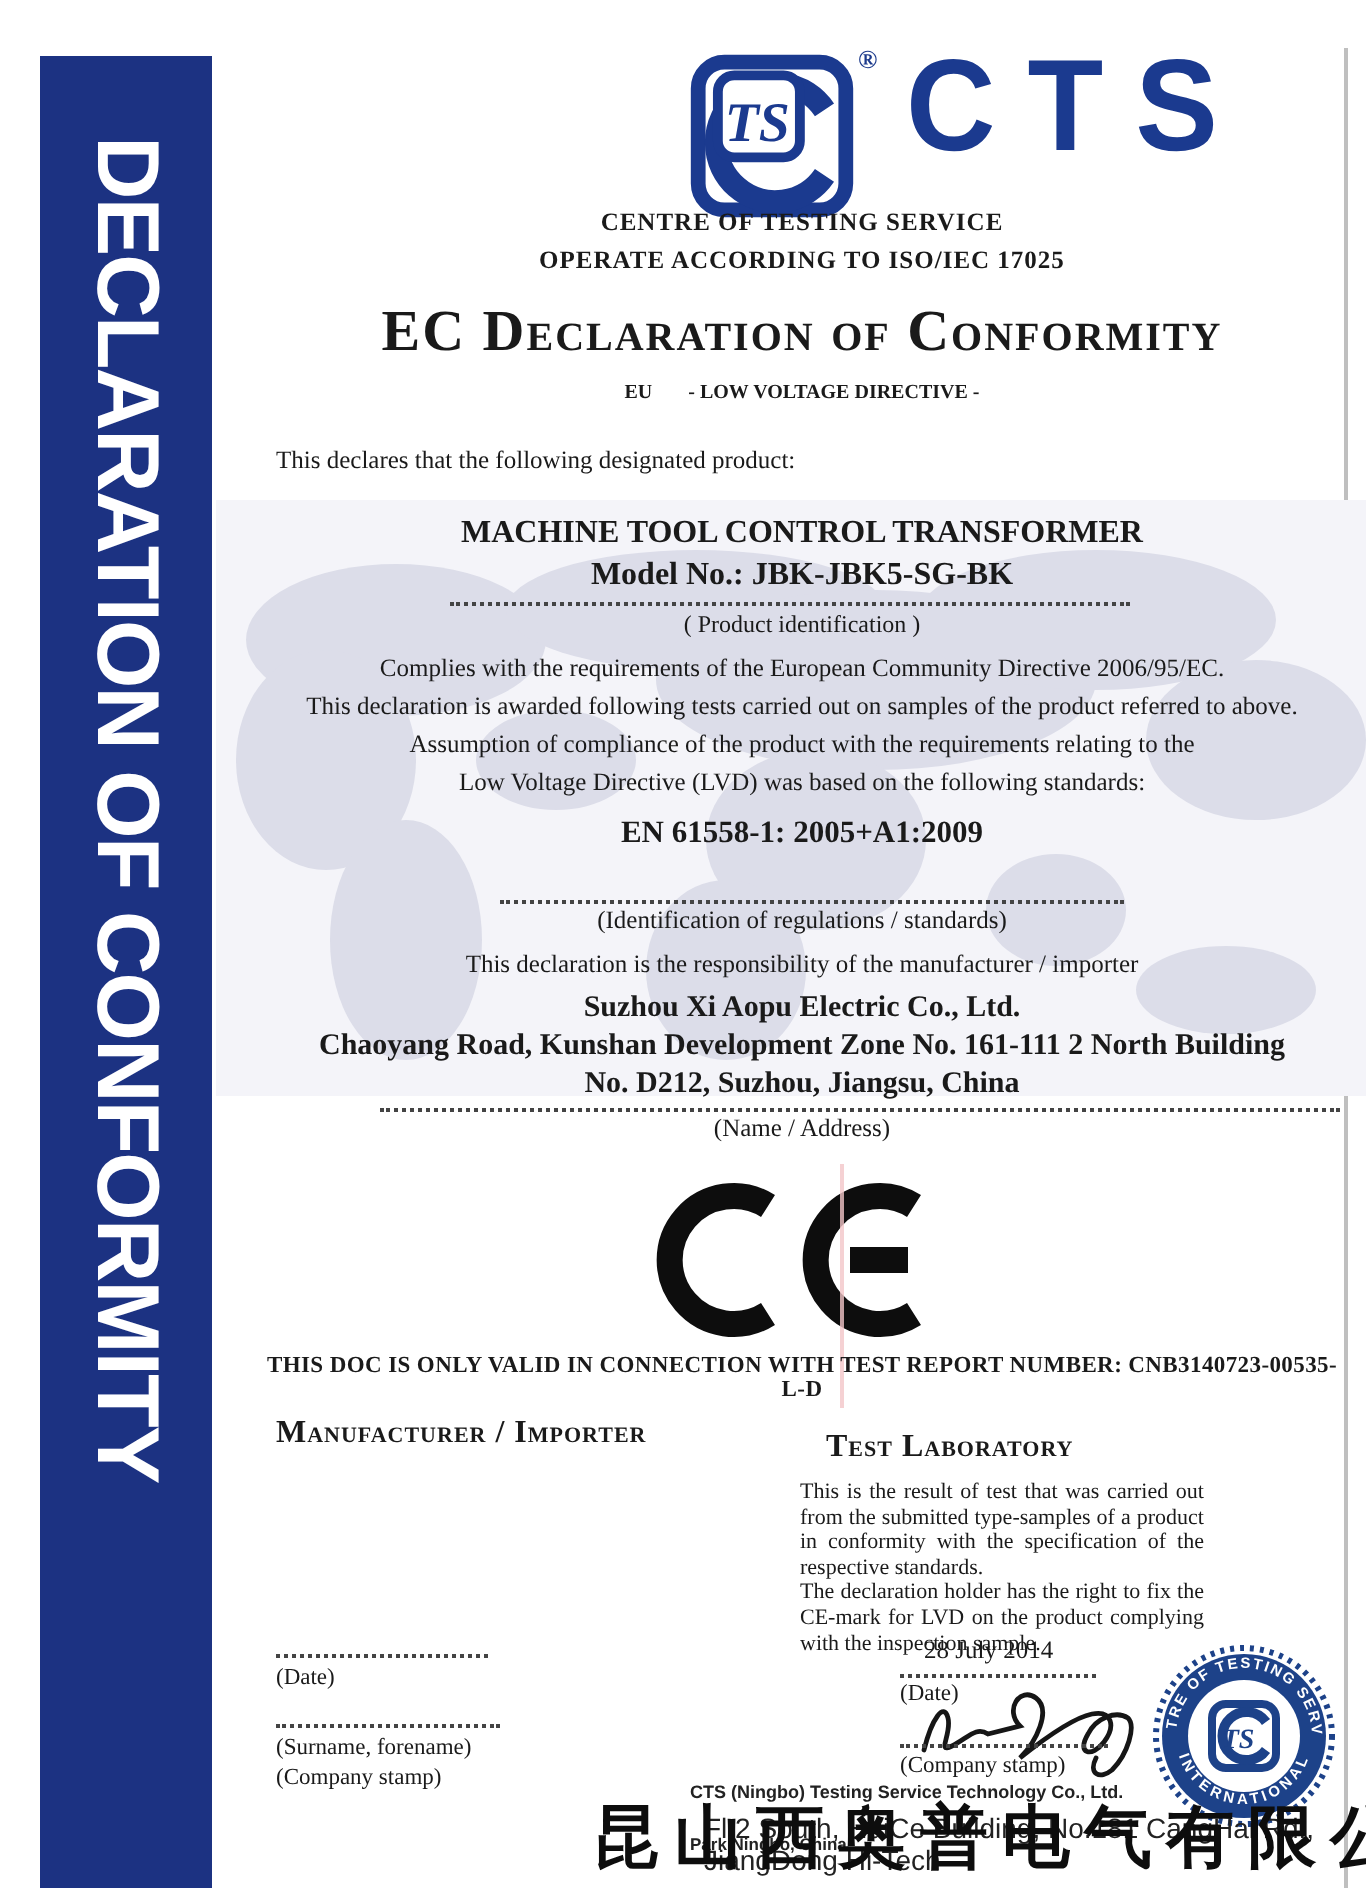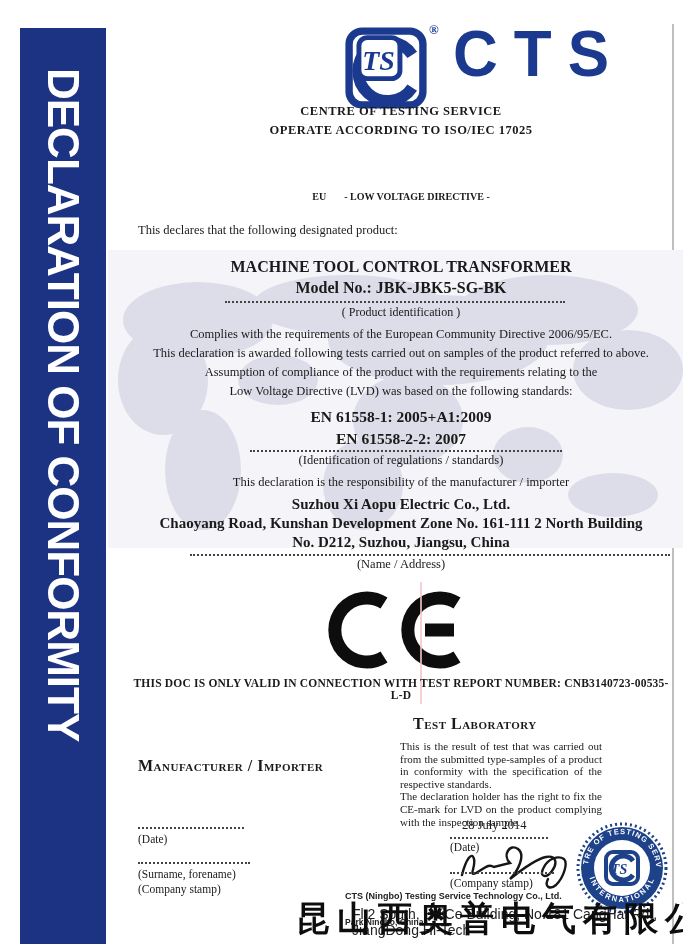--- a/index.html
+++ b/index.html
@@ -64,21 +64,21 @@
   .mfr-addr1{top:515px;font-weight:bold;font-size:15px;}
   .mfr-addr2{top:534px;font-weight:bold;font-size:15px;}
   .dl-mfr{left:60px;width:480px;top:554px;}
   .cap-mfr{top:557px;font-size:12.5px;}
 
   .ce-mark{position:absolute;left:195px;top:590px;width:150px;height:80px;}
   .fold-line{position:absolute;left:290px;top:582px;width:2px;height:122px;background:#f3c5c8;opacity:.8;}
 
   .validity{top:677px;font-weight:bold;font-size:11.5px;letter-spacing:.2px;}
 
-  .mfr-heading{position:absolute;left:8px;top:757px;font-weight:bold;font-size:16px;
+  .mfr-heading{position:absolute;left:8px;top:708px;font-weight:bold;font-size:16px;
     font-variant:small-caps;letter-spacing:.5px;}
   .lab-heading{position:absolute;left:283px;top:715px;width:202px;text-align:left;
     font-weight:bold;font-size:16px;font-variant:small-caps;letter-spacing:.5px;}
 
   .lab-text{position:absolute;left:270px;top:740px;width:202px;font-size:11px;
     line-height:12.6px;text-align:justify;}
 
   .dl-left1{left:8px;width:106px;top:827px;}
   .lbl{position:absolute;font-size:11.5px;}
   .lbl-date-l{left:8px;top:833px;}
@@ -123,20 +123,21 @@
       <path d="M82 34 A 36 36 0 1 0 82 74" fill="none" stroke="#1b3a8f" stroke-width="14"></path>
       <rect x="17" y="13" width="50" height="50" rx="10" fill="#ffffff" stroke="#1b3a8f" stroke-width="6"></rect>
       <text x="41" y="53" font-family="Liberation Serif, serif" font-style="italic" font-weight="bold" font-size="34" fill="#1b3a8f" text-anchor="middle">TS</text>
     </svg>
     <div class="reg-mark">®</div>
     <div class="logo-cts">CTS</div>
 
     <div class="org1">CENTRE OF TESTING SERVICE</div>
     <div class="org2">OPERATE ACCORDING TO ISO/IEC 17025</div>
 
+    <div class="doc-title">EC Declaration of Conformity</div>
     <div class="doc-subtitle">
       <span>EU</span><span class="gap"></span><span>- LOW VOLTAGE DIRECTIVE -</span>
     </div>
 
     <div class="intro">This declares that the following designated product:</div>
 
     <svg class="watermark" viewBox="0 0 575 298">
       <rect x="0" y="0" width="575" height="298" fill="#f4f4f9"></rect>
       <g fill="#dcdde9">
         <ellipse cx="90" cy="70" rx="75" ry="38"></ellipse>
@@ -158,21 +159,20 @@
     <div class="center-line product-model">Model No.: JBK-JBK5-SG-BK</div>
     <div class="dotted dl-product"></div>
     <div class="center-line cap-product">( Product identification )</div>
 
     <div class="center-line decl-0">Complies with the requirements of the European Community Directive 2006/95/EC.</div>
     <div class="center-line decl-1">This declaration is awarded following tests carried out on samples of the product referred to above.</div>
     <div class="center-line decl-2">Assumption of compliance of the product with the requirements relating to the</div>
     <div class="center-line decl-3">Low Voltage Directive (LVD) was based on the following standards:</div>
 
     <div class="center-line std-0">EN 61558-1: 2005+A1:2009</div>
-    <div class="center-line std-1">EN 61558-2-2: 2007</div>
     <div class="dotted dl-std"></div>
     <div class="center-line cap-std">(Identification of regulations / standards)</div>
 
     <div class="center-line responsibility">This declaration is the responsibility of the manufacturer / importer</div>
 
     <div class="center-line mfr-name">Suzhou Xi Aopu Electric Co., Ltd.</div>
     <div class="center-line mfr-addr1">Chaoyang Road, Kunshan Development Zone No. 161-111 2 North Building</div>
     <div class="center-line mfr-addr2">No. D212, Suzhou, Jiangsu, China</div>
     <div class="dotted dl-mfr"></div>
     <div class="center-line cap-mfr">(Name / Address)</div>

